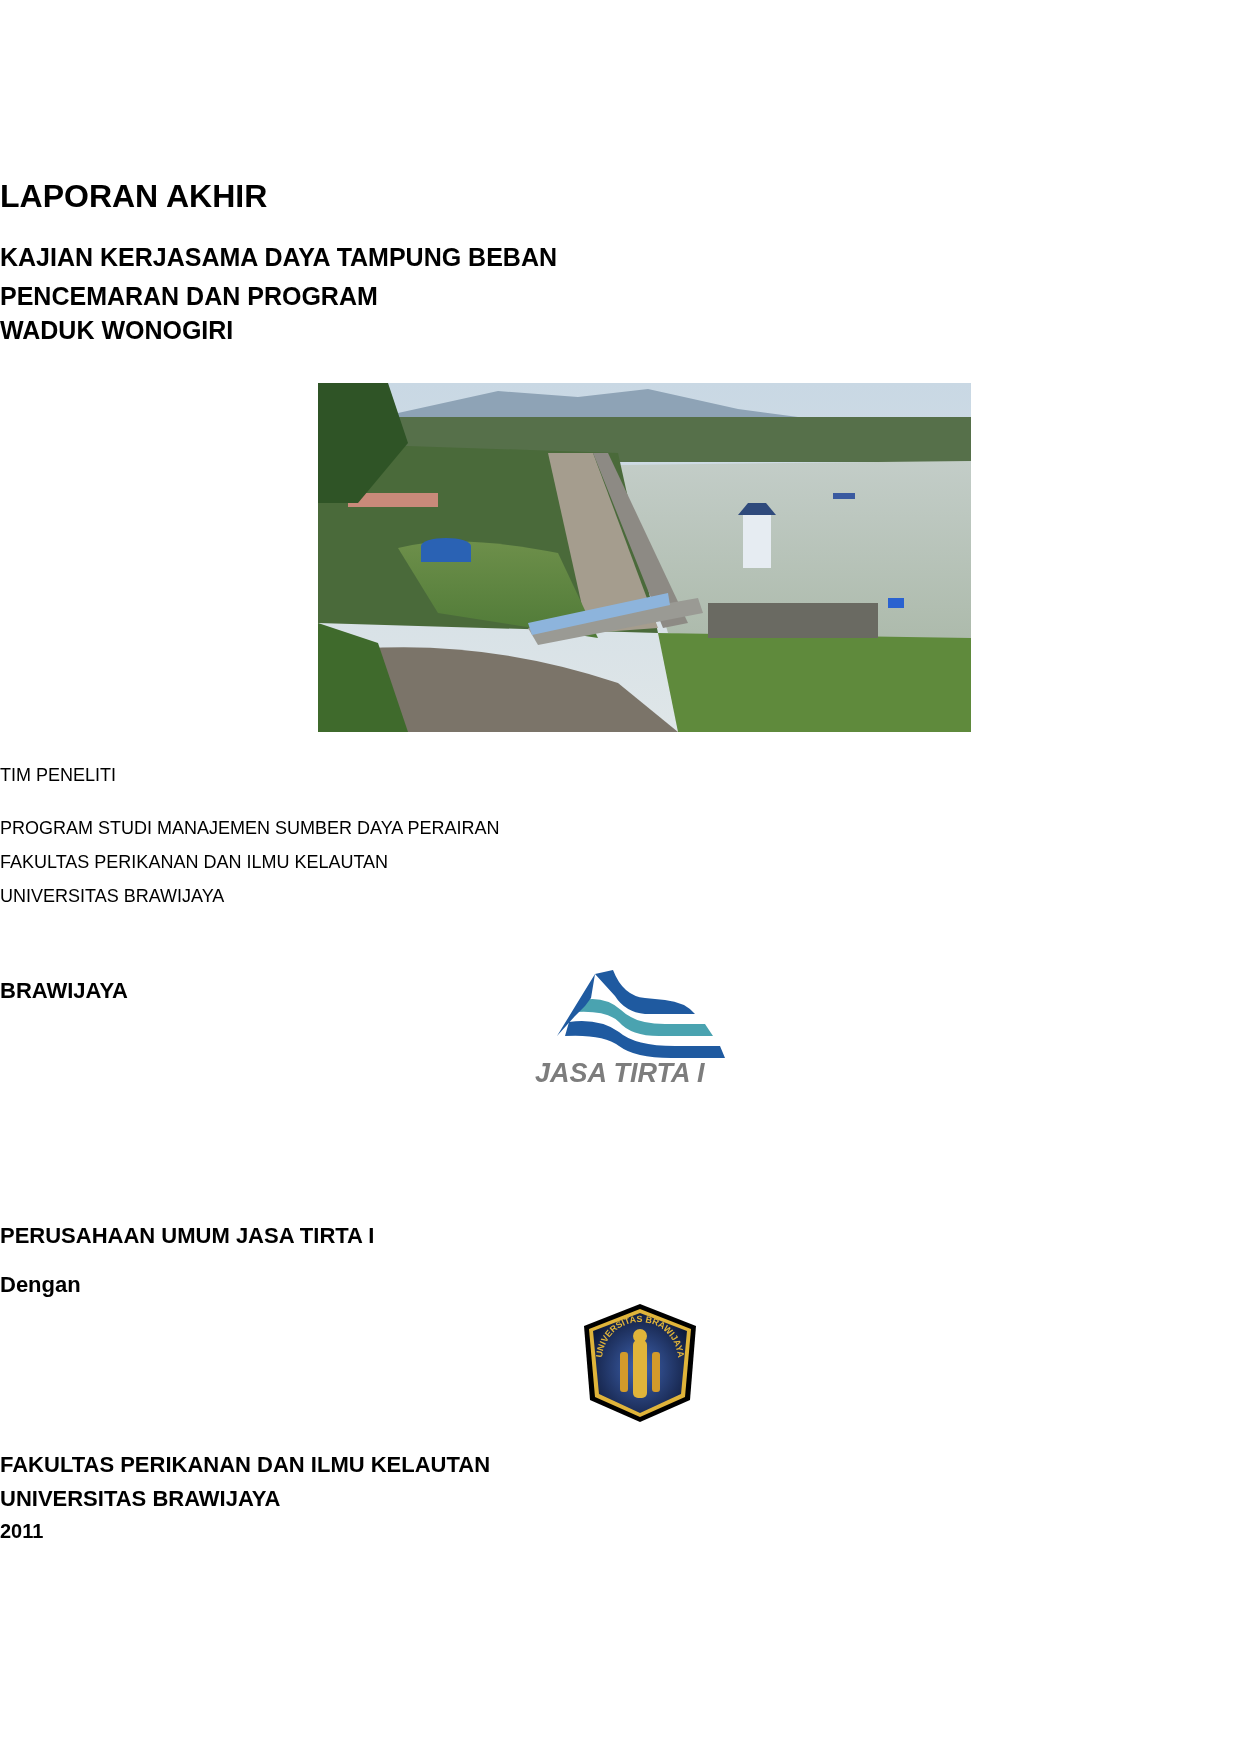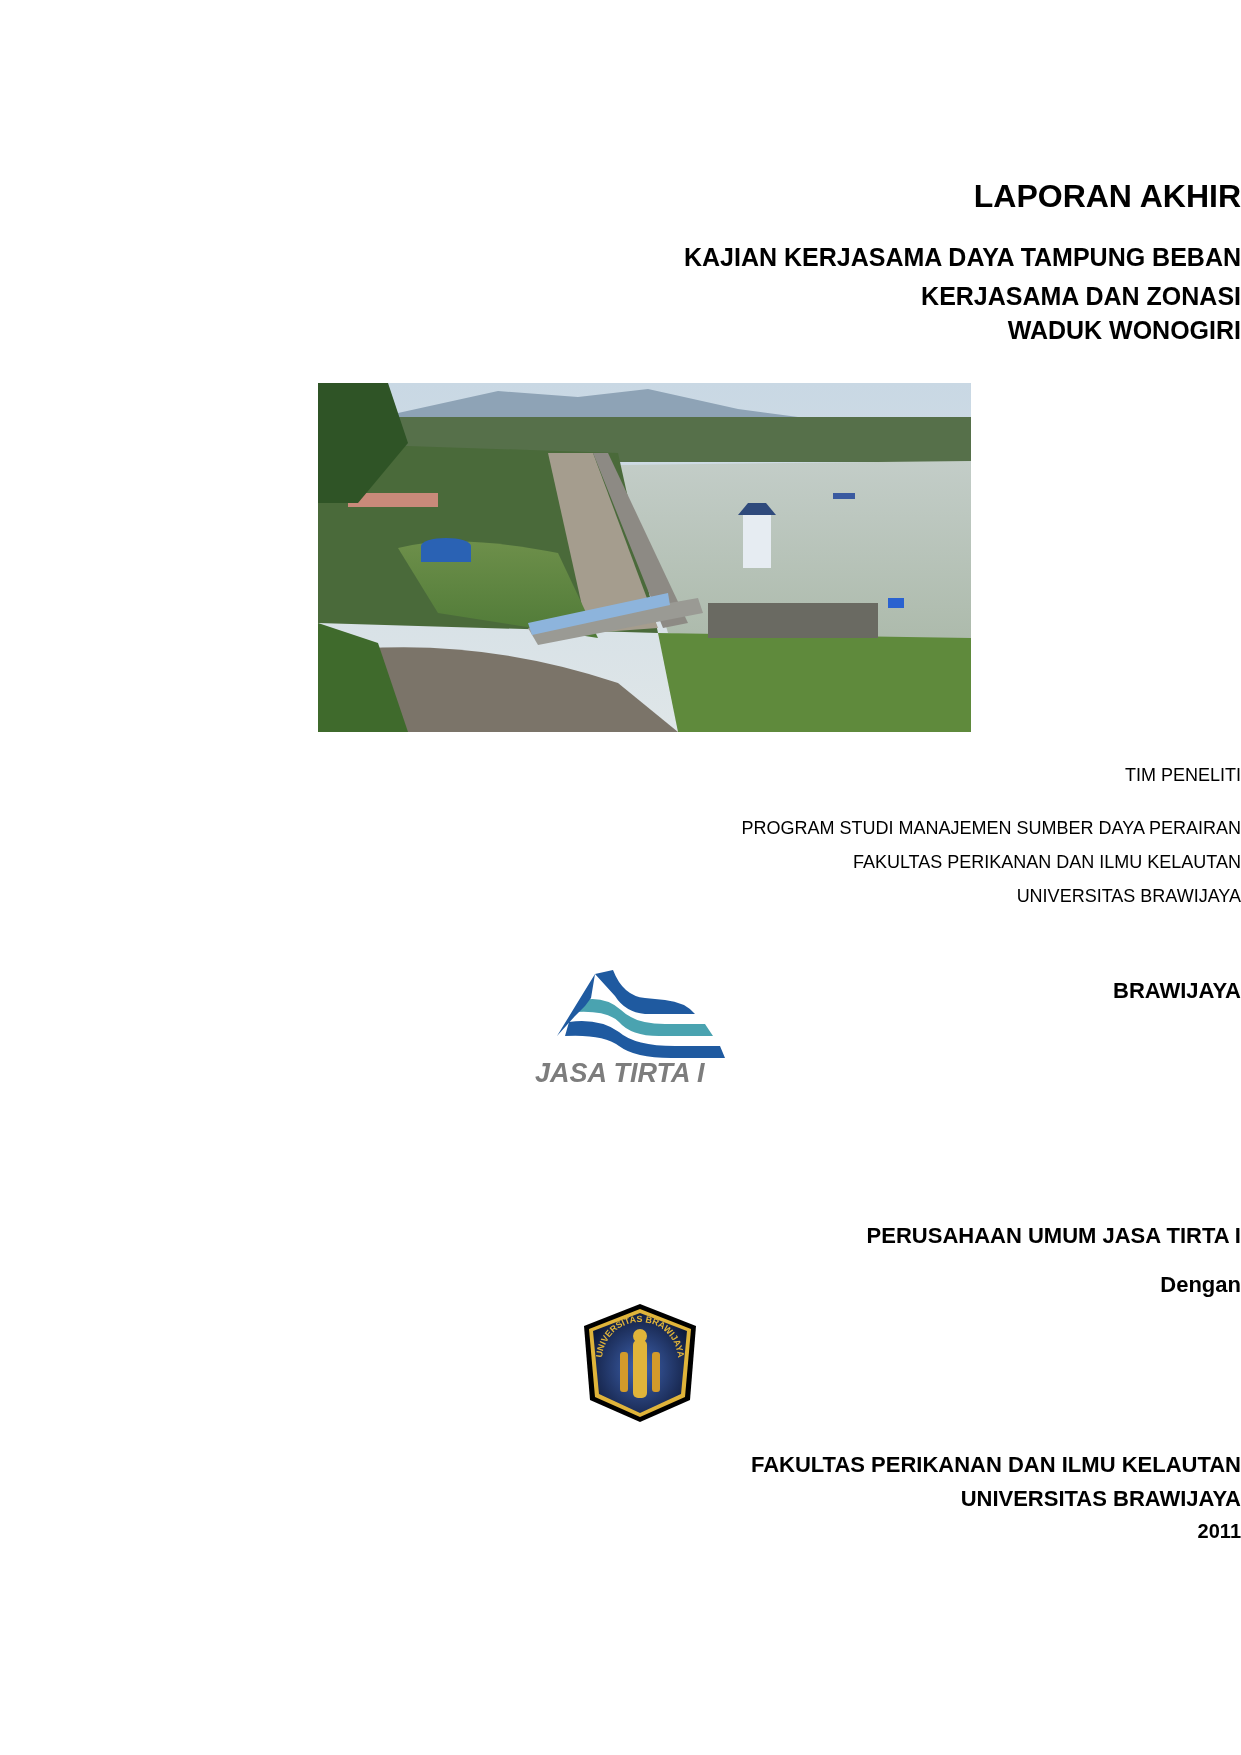--- a/index.html
+++ b/index.html
@@ -1,34 +1,34 @@
 <!DOCTYPE html>
 <html><head>
 <meta charset="utf-8">
 <style>
   html, body { margin:0; padding:0; background:#ffffff; }
   body { width:1241px; height:1755px; position:relative; overflow:hidden;
          font-family:"Liberation Sans", sans-serif; color:#000; }
-  .line { position:absolute; left:0; width:1241px; text-align:right; white-space:nowrap; }
+  .line { position:absolute; left:0; width:1241px; text-align:left; white-space:nowrap; }
   .b { font-weight:bold; }
   .t1 { top:178px; font-size:32px; }
   .t2 { font-size:25px; }
   .n  { font-size:18px; }
   .s  { font-size:22px; }
   .photo { position:absolute; left:318px; top:383px; width:653px; height:349px; overflow:hidden; }
   .logo1 { position:absolute; left:535px; top:966px; width:190px; height:120px;text-align:center; }
   .logo2 { position:absolute; left:578px; top:1300px; width:125px; height:125px; }
 </style>
 </head>
 <body>
 
 <div class="line b t1">LAPORAN AKHIR</div>
 
 <div class="line b t2" style="top:243px">KAJIAN KERJASAMA DAYA TAMPUNG BEBAN</div>
-<div class="line b t2" style="top:282px">KERJASAMA DAN ZONASI</div>
+<div class="line b t2" style="top:282px">PENCEMARAN DAN PROGRAM</div>
 <div class="line b t2" style="top:316px">WADUK WONOGIRI</div>
 
 <div class="photo" title="Aerial view of Wonogiri reservoir dam with spillway, bridge and green water">
   <svg width="653" height="349" viewBox="0 0 653 349">
     <defs>
       <linearGradient id="sky" x1="0" y1="0" x2="0" y2="1">
         <stop offset="0" stop-color="#c9d8e4"></stop>
           <stop offset="1" stop-color="#dfe6e8"></stop>
       </linearGradient>
       <linearGradient id="lake" x1="0" y1="0" x2="0" y2="1">

